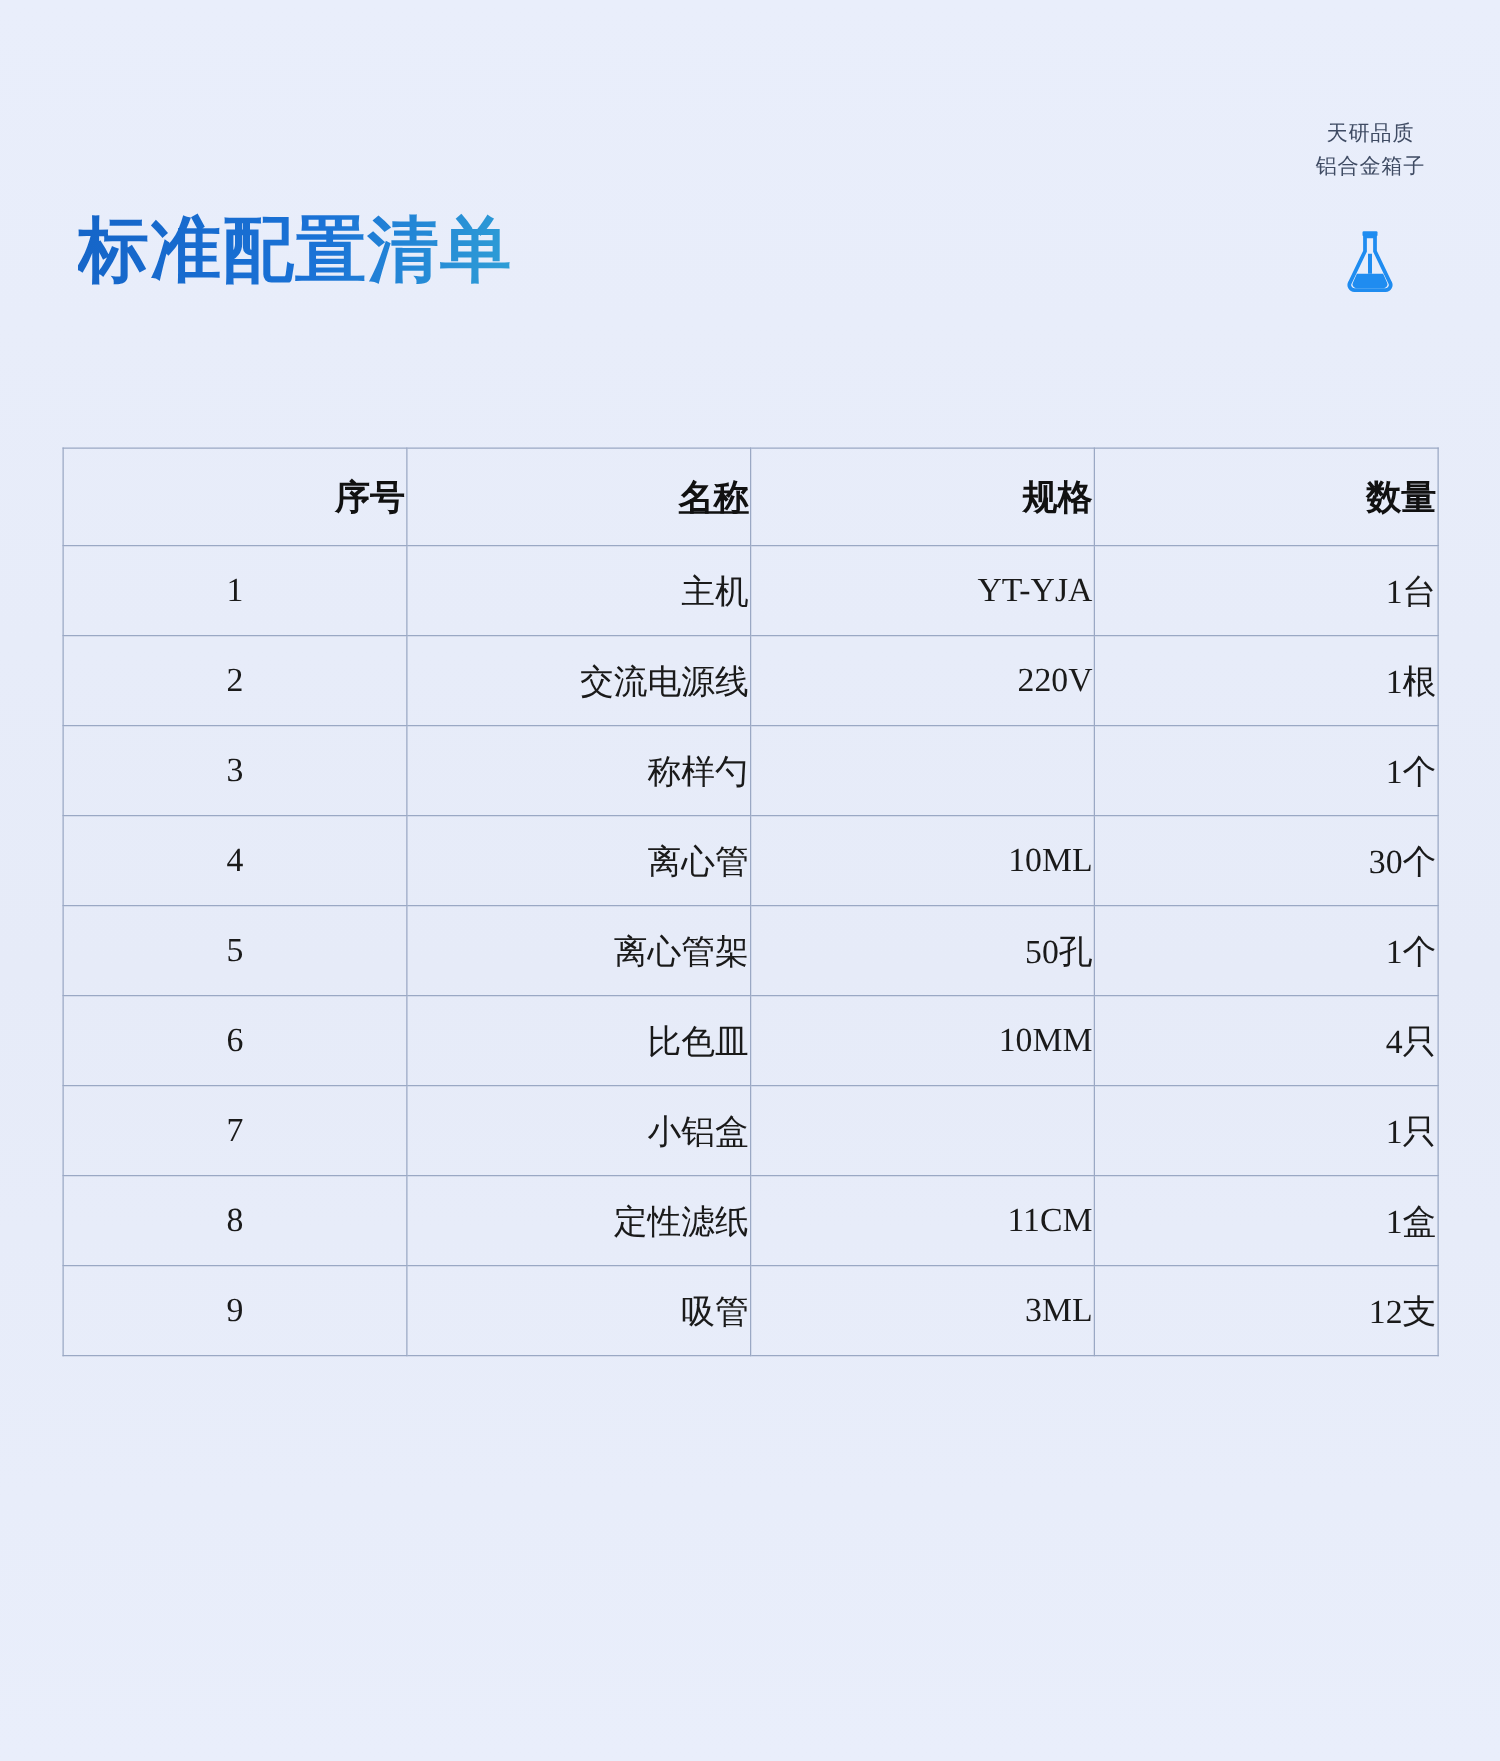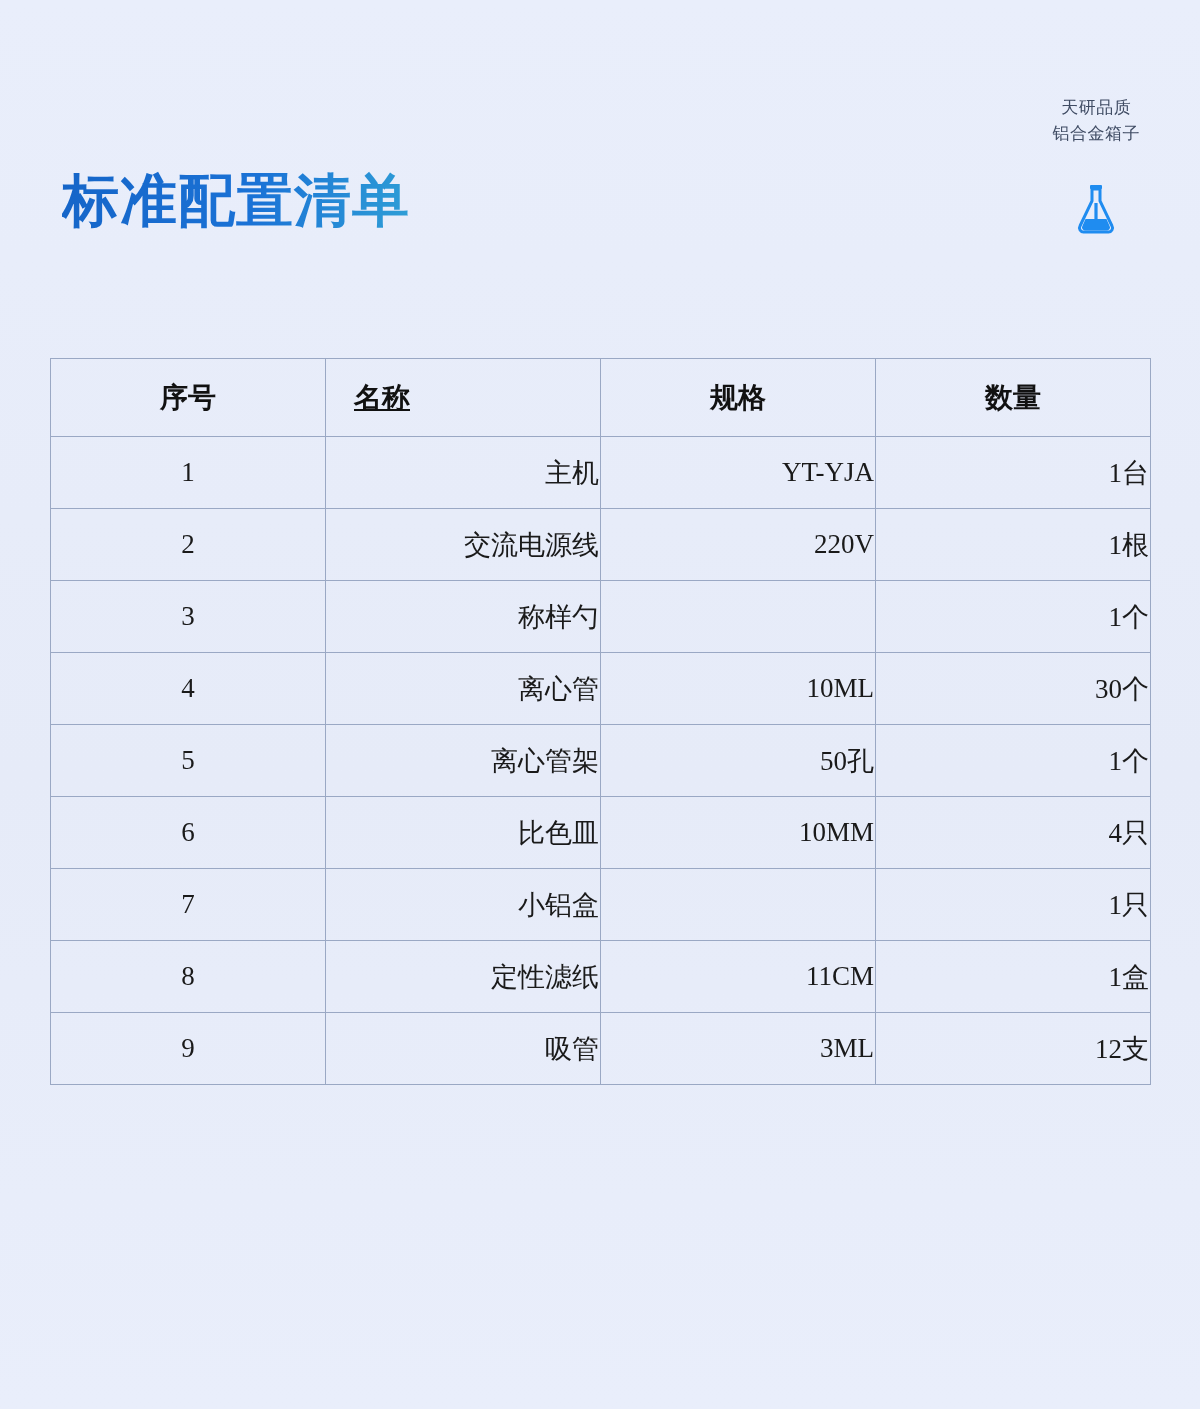--- a/index.html
+++ b/index.html
@@ -104,20 +104,21 @@
     font-weight: normal;
     font-family: "Liberation Serif", serif;
     background: transparent;
   }
   table.spec thead th {
     height: 78px;
     font-size: 28px;
     font-family: "Liberation Sans", sans-serif;
     font-weight: bold;
     color: #111;
+    text-align: right;
   }
   
   .ta-center { text-align: center; }
   .ta-left { text-align: right; padding-left: 28px; }
   .hd-left { text-align: left; padding-left: 28px; text-decoration: underline; }
 </style>
 </head>
 <body>
 
 <div class="page">

